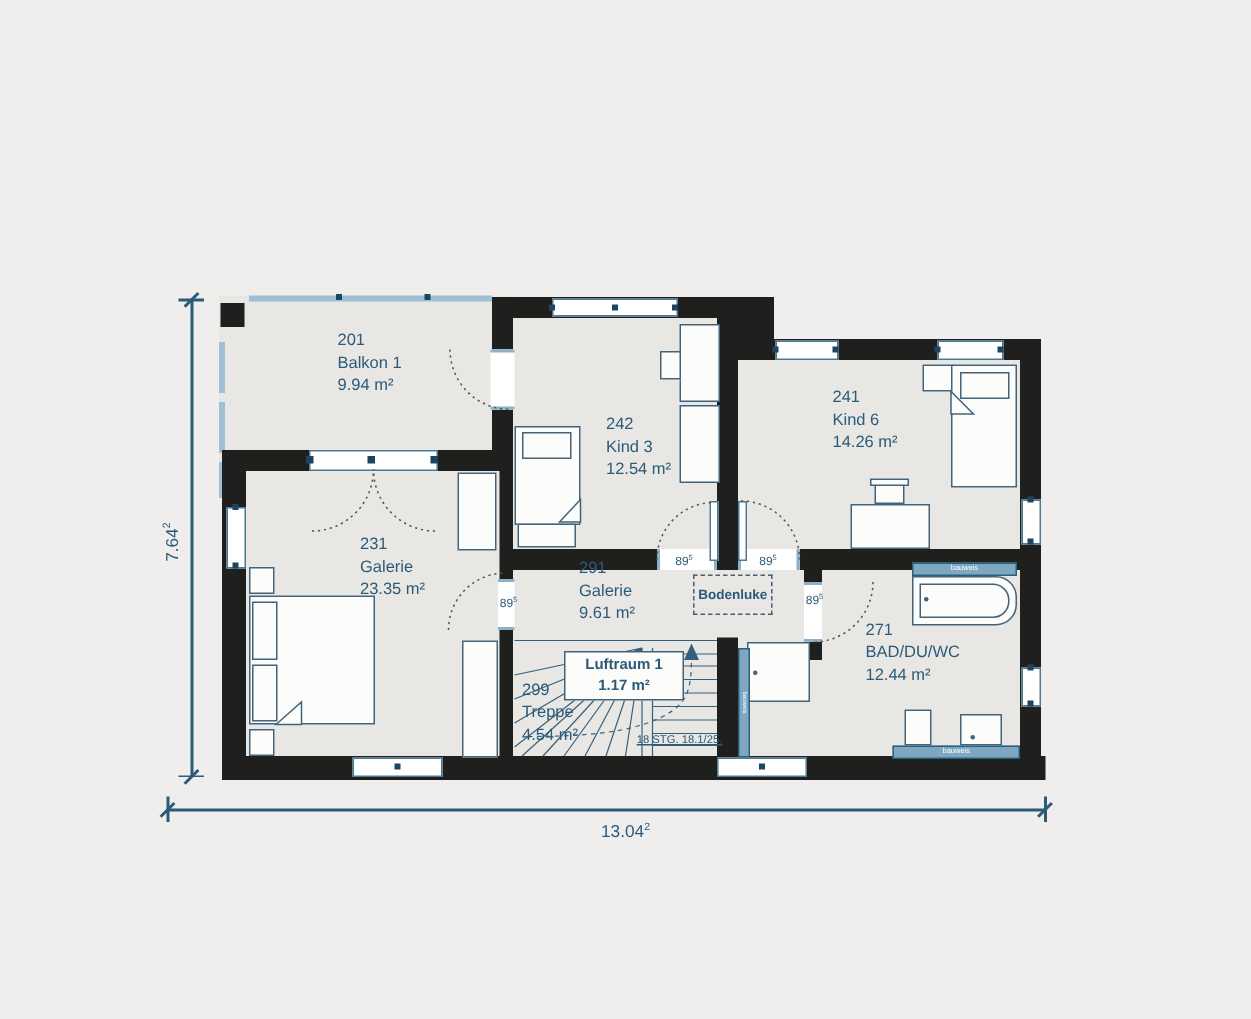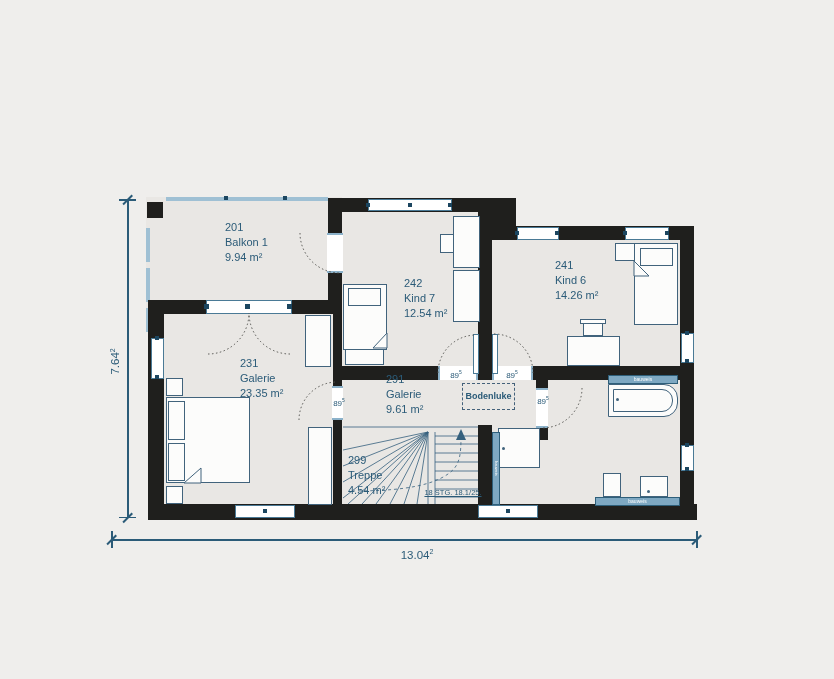--- a/index.html
+++ b/index.html
@@ -163,44 +163,53 @@
   <div class="blueband" style="left:595px;top:497px;width:85px;height:9px;"><span>bauweis</span></div>
   <div class="bluestrip" style="left:492px;top:432px;width:8px;height:73px;writing-mode:vertical-rl;text-align:center;"><span>bauweis</span></div>
 
   <div class="lbl" style="left:225px;top:220px;">
     <div>201</div>
     <div>Balkon 1</div>
     <div>9.94 m²</div>
   </div>
   <div class="lbl" style="left:404px;top:276px;">
     <div>242</div>
-    <div>Kind 7</div>
+    <div>Kind 3</div>
     <div>12.54 m²</div>
   </div>
   <div class="lbl" style="left:555px;top:258px;">
     <div>241</div>
     <div>Kind 6</div>
     <div>14.26 m²</div>
   </div>
   <div class="lbl" style="left:240px;top:356px;">
     <div>231</div>
     <div>Galerie</div>
     <div>23.35 m²</div>
   </div>
   <div class="lbl" style="left:386px;top:372px;">
     <div>291</div>
     <div>Galerie</div>
     <div>9.61 m²</div>
   </div>
+  <div class="lbl" style="left:577px;top:413px;">
+    <div>271</div>
+    <div>BAD/DU/WC</div>
+    <div>12.44 m²</div>
+  </div>
   <div class="lbl" style="left:348px;top:453px;">
     <div>299</div>
     <div>Treppe</div>
     <div>4.54 m²</div>
   </div>
 
+  <div class="box lbl lblc" style="left:376px;top:434px;width:80px;height:33px;background:#fcfcfb;border:1px solid #41637c;font-size:10px;line-height:14px;padding-top:2px;">
+    <div>Luftraum 1</div>
+    <div>1.17 m²</div>
+  </div>
 
   <div class="box lbl lblc" style="left:462px;top:383px;width:53px;height:27px;border:1px dashed #44617a;font-size:9px;line-height:25px;">
     <span>Bodenluke</span>
   </div>
 
   <div class="lbl lblc" style="left:418px;top:488px;width:70px;font-size:7.5px;line-height:9px;text-decoration:underline;">
     <span>18 STG. 18.1/25.</span>
   </div>
 
   <div class="doorw" style="left:441px;top:368px;width:30px;"><span>89</span><sup>5</sup></div>

